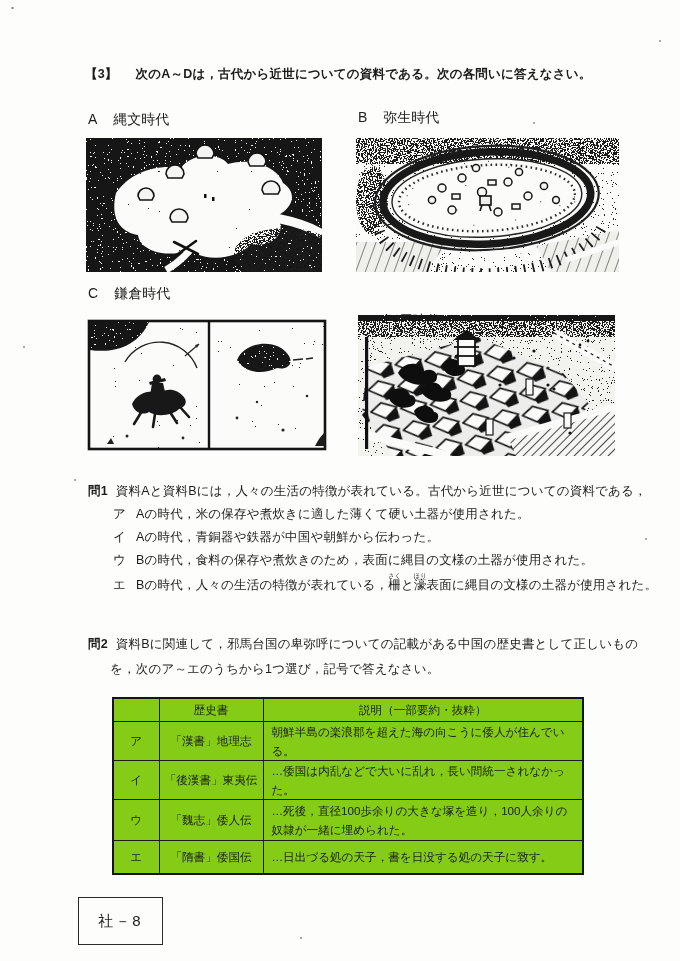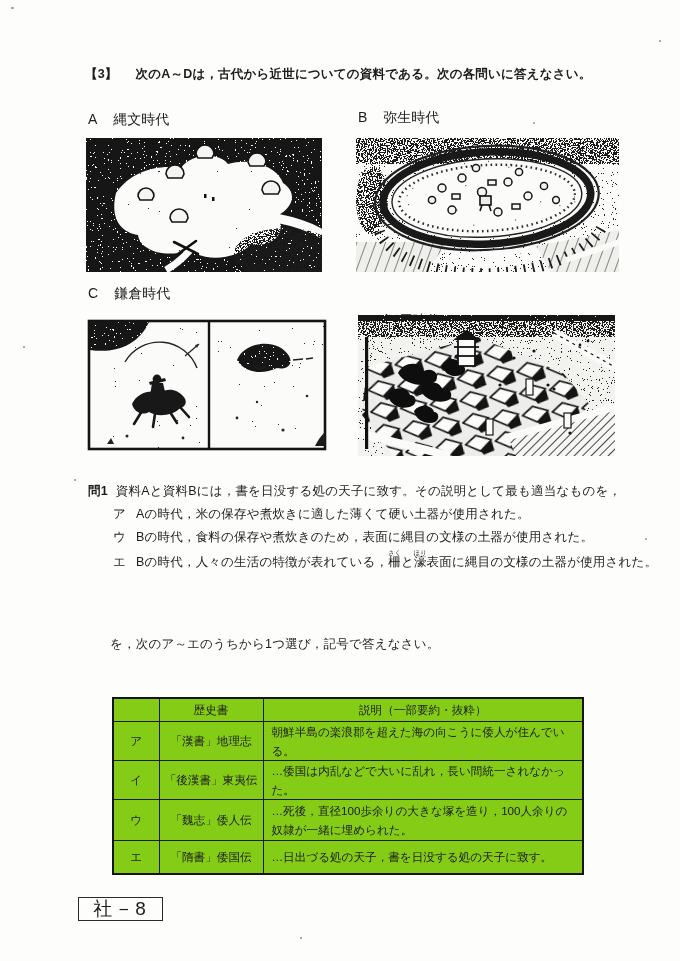--- a/index.html
+++ b/index.html
@@ -62,24 +62,24 @@
   .col-desc { width:320px; }
   .cell-mark { text-align:center; height:23px; }
   .cell-book { text-align:center; height:34px; white-space:nowrap; }
   .cell-desc { text-align:left; padding-left:8px !important; padding-right:4px !important; }
   .ref-table thead th { text-align:center; height:23px; }
   .row-wu td { height:41px; }
 
   
   .footer-box {
     position:absolute; left:78px; top:897px;
-    width:85px; height:24px;
+    width:85px; height:48px;
     border:1.6px solid #2a2a2a;
     display:flex; align-items:center; justify-content:center;
-    font-size:19px; letter-spacing:2px;
+    font-size:15px; letter-spacing:2px;
   }
 </style>
 </head>
 <body>
 
 <svg width="0" height="0" style="position:absolute" aria-hidden="true">
   <defs>
     <filter id="nzDense" x="0" y="0" width="100%" height="100%">
       <feTurbulence type="fractalNoise" baseFrequency="0.55" numOctaves="3" seed="11" stitchTiles="stitch" result="t"></feTurbulence>
       <feColorMatrix in="t" type="luminanceToAlpha" result="la"></feColorMatrix>
@@ -315,34 +315,40 @@
         <circle cx="222" cy="30" r="1.4"></circle>
           <circle cx="230" cy="26" r="1.4"></circle>
           <circle cx="212" cy="118" r="1.6"></circle>
       </g>
       <rect x="0" y="0" width="257" height="6" filter="url(#nzDense)"></rect>
     </svg>
   </div>
 
   <div class="qblock" style="top:480px;">
     <div class="qline">
-      <span class="qhead">問1</span><span>資料Aと資料Bには，書を日没する処の天子に致す。その説明として最も適当なものを，</span>
+      <span class="qhead">問1</span><span>資料Aと資料Bには，人々の生活の特徴が表れている。古代から近世についての資料である，</span>
     </div>
     <div class="qline choice">
       <span class="cmark">ア</span><span>Aの時代，米の保存や煮炊きに適した薄くて硬い土器が使用された。</span>
     </div>
     <div class="qline choice">
+      <span class="cmark">イ</span><span>Aの時代，青銅器や鉄器が中国や朝鮮から伝わった。</span>
+    </div>
+    <div class="qline choice">
       <span class="cmark">ウ</span><span>Bの時代，食料の保存や煮炊きのため，表面に縄目の文様の土器が使用された。</span>
     </div>
     <div class="qline choice">
       <span class="cmark">エ</span><span><span>Bの時代，人々の生活の特徴が表れている，</span><ruby><span>柵</span><rt>さく</rt></ruby><span>と</span><ruby><span>濠</span><rt>ほり</rt></ruby><span>表面に縄目の文様の土器が使用された。</span></span>
     </div>
   </div>
 
   <div class="qblock q2block" style="top:632px;">
+    <div class="qline">
+      <span class="qhead">問2</span><span>資料Bに関連して，邪馬台国の卑弥呼についての記載がある中国の歴史書として正しいもの</span>
+    </div>
     <div class="qline cont-line">を，次のア～エのうちから1つ選び，記号で答えなさい。</div>
   </div>
 
   <table class="ref-table">
     <colgroup>
         <col class="col-mark">
         <col class="col-book">
         <col class="col-desc">
       </colgroup>
     <thead>

